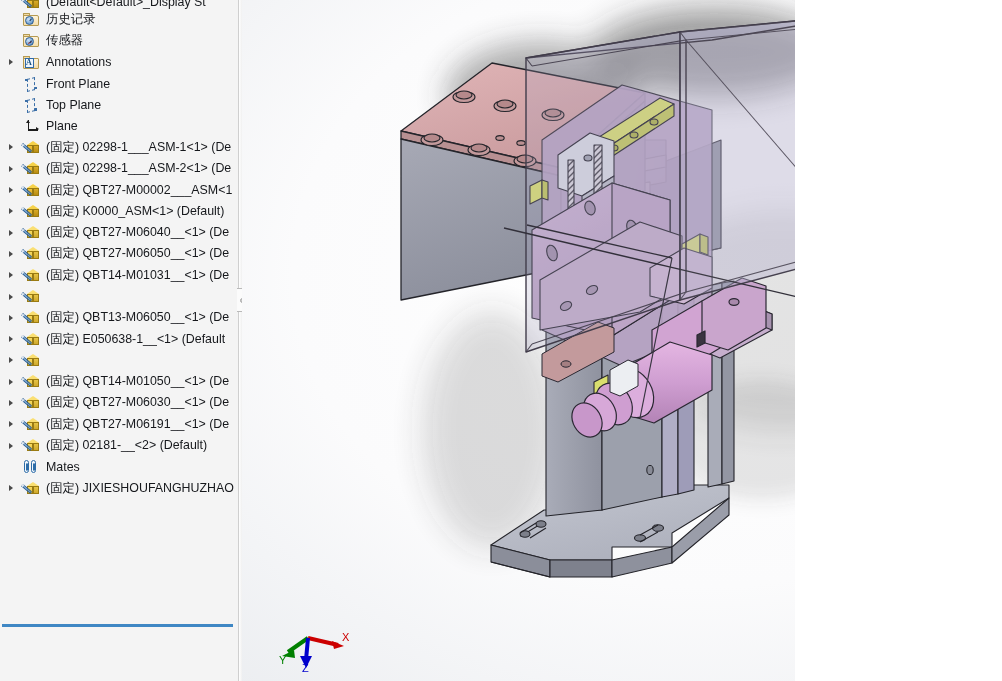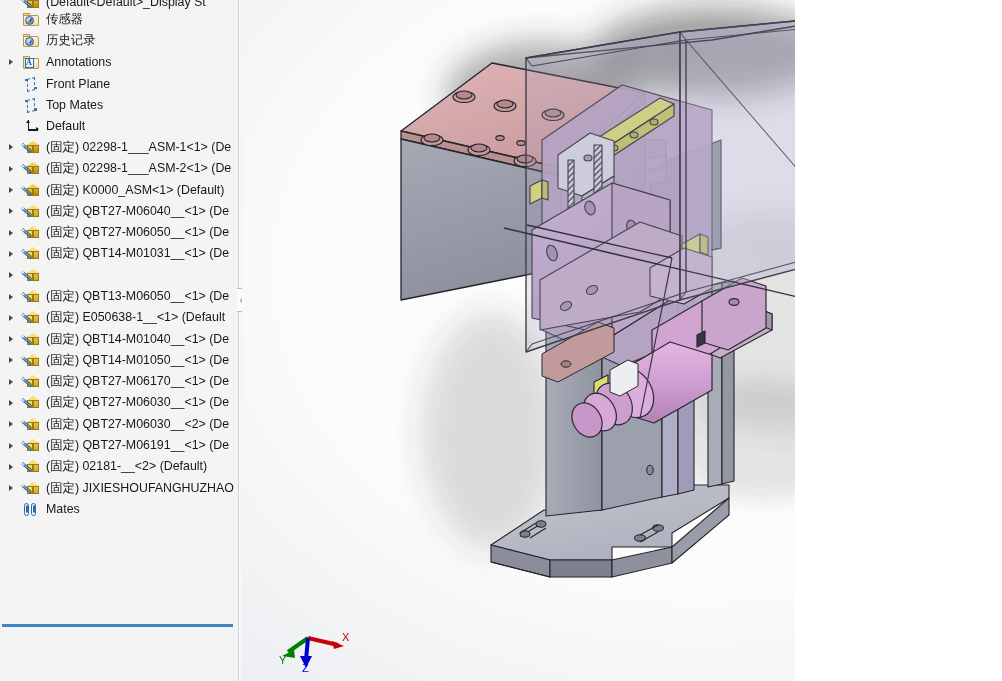--- a/index.html
+++ b/index.html
@@ -271,40 +271,40 @@
               <span class="pen-tip"></span>
             </span>
         </span>
         <span class="lbl">(Default&lt;Default&gt;_Display St</span>
       </div>
 
       <div id="tree-rows" style="position:absolute;left:0;top:9px;width:238px;">
           <div class="tree-row">
             <span class="tw"></span>
             <span class="ico">
+              <span class="ic-folder">
+                <span class="ft"></span>
+                <span class="fb"></span>
+                <span class="glyph"></span>
+              </span>
+            </span>
+            <span class="lbl">历史记录</span>
+          </div>
+          <div class="tree-row">
+            <span class="tw"></span>
+            <span class="ico">
               <span class="ic-folder sensor">
                 <span class="ft"></span>
                 <span class="fb"></span>
                 <span class="glyph"></span>
               </span>
             </span>
             <span class="lbl">传感器</span>
           </div>
           <div class="tree-row">
-            <span class="tw"></span>
-            <span class="ico">
-              <span class="ic-folder">
-                <span class="ft"></span>
-                <span class="fb"></span>
-                <span class="glyph"></span>
-              </span>
-            </span>
-            <span class="lbl">历史记录</span>
-          </div>
-          <div class="tree-row">
             <span class="tw has"></span>
             <span class="ico">
               <span class="ic-anno">
                 <span class="ft"></span>
                 <span class="fb"></span>
                 <span class="letter">A</span>
               </span>
             </span>
             <span class="lbl">Annotations</span>
           </div>
@@ -321,33 +321,33 @@
           </div>
           <div class="tree-row">
             <span class="tw"></span>
             <span class="ico">
               <span class="ic-plane">
                 <span class="p1"></span>
                 <span class="c1"></span>
                 <span class="c2"></span>
               </span>
             </span>
-            <span class="lbl">Top Mates</span>
+            <span class="lbl">Top Plane</span>
           </div>
           <div class="tree-row">
             <span class="tw"></span>
             <span class="ico">
               <span class="ic-origin">
                 <span class="ar1"></span>
                 <span class="ax-v"></span>
                 <span class="ax-h"></span>
                 <span class="ar2"></span>
               </span>
             </span>
-            <span class="lbl">Default</span>
+            <span class="lbl">Plane</span>
           </div>
           <div class="tree-row">
             <span class="tw has"></span>
             <span class="ico">
               <span class="ic-asm">
                 <span class="cube-top"></span>
                 <span class="cube-l"></span>
                 <span class="cube-r"></span>
                 <span class="pen"></span>
                 <span class="pen-tip"></span>
@@ -372,20 +372,33 @@
             <span class="tw has"></span>
             <span class="ico">
               <span class="ic-asm">
                 <span class="cube-top"></span>
                 <span class="cube-l"></span>
                 <span class="cube-r"></span>
                 <span class="pen"></span>
                 <span class="pen-tip"></span>
               </span>
             </span>
+            <span class="lbl">(固定) QBT27-M00002___ASM&lt;1</span>
+          </div>
+          <div class="tree-row">
+            <span class="tw has"></span>
+            <span class="ico">
+              <span class="ic-asm">
+                <span class="cube-top"></span>
+                <span class="cube-l"></span>
+                <span class="cube-r"></span>
+                <span class="pen"></span>
+                <span class="pen-tip"></span>
+              </span>
+            </span>
             <span class="lbl">(固定) K0000_ASM&lt;1&gt; (Default)</span>
           </div>
           <div class="tree-row">
             <span class="tw has"></span>
             <span class="ico">
               <span class="ic-asm part">
                 <span class="cube-top"></span>
                 <span class="cube-l"></span>
                 <span class="cube-r"></span>
                 <span class="pen"></span>
@@ -462,21 +475,20 @@
             <span class="tw has"></span>
             <span class="ico">
               <span class="ic-asm part">
                 <span class="cube-top"></span>
                 <span class="cube-l"></span>
                 <span class="cube-r"></span>
                 <span class="pen"></span>
                 <span class="pen-tip"></span>
               </span>
             </span>
-            <span class="lbl">(固定) QBT14-M01040__&lt;1&gt;  (De</span>
           </div>
           <div class="tree-row">
             <span class="tw has"></span>
             <span class="ico">
               <span class="ic-asm part">
                 <span class="cube-top"></span>
                 <span class="cube-l"></span>
                 <span class="cube-r"></span>
                 <span class="pen"></span>
                 <span class="pen-tip"></span>
@@ -488,96 +500,70 @@
             <span class="tw has"></span>
             <span class="ico">
               <span class="ic-asm part">
                 <span class="cube-top"></span>
                 <span class="cube-l"></span>
                 <span class="cube-r"></span>
                 <span class="pen"></span>
                 <span class="pen-tip"></span>
               </span>
             </span>
-            <span class="lbl">(固定) QBT27-M06170__&lt;1&gt;  (De</span>
-          </div>
-          <div class="tree-row">
-            <span class="tw has"></span>
-            <span class="ico">
-              <span class="ic-asm part">
-                <span class="cube-top"></span>
-                <span class="cube-l"></span>
-                <span class="cube-r"></span>
-                <span class="pen"></span>
-                <span class="pen-tip"></span>
-              </span>
-            </span>
             <span class="lbl">(固定) QBT27-M06030__&lt;1&gt;  (De</span>
           </div>
           <div class="tree-row">
             <span class="tw has"></span>
             <span class="ico">
               <span class="ic-asm part">
                 <span class="cube-top"></span>
                 <span class="cube-l"></span>
                 <span class="cube-r"></span>
                 <span class="pen"></span>
                 <span class="pen-tip"></span>
               </span>
             </span>
-            <span class="lbl">(固定) QBT27-M06030__&lt;2&gt;  (De</span>
-          </div>
-          <div class="tree-row">
-            <span class="tw has"></span>
-            <span class="ico">
-              <span class="ic-asm part">
-                <span class="cube-top"></span>
-                <span class="cube-l"></span>
-                <span class="cube-r"></span>
-                <span class="pen"></span>
-                <span class="pen-tip"></span>
-              </span>
-            </span>
             <span class="lbl">(固定) QBT27-M06191__&lt;1&gt;  (De</span>
           </div>
           <div class="tree-row">
             <span class="tw has"></span>
             <span class="ico">
               <span class="ic-asm part">
                 <span class="cube-top"></span>
                 <span class="cube-l"></span>
                 <span class="cube-r"></span>
                 <span class="pen"></span>
                 <span class="pen-tip"></span>
               </span>
             </span>
             <span class="lbl">(固定) 02181-__&lt;2&gt; (Default)</span>
-          </div>
-          <div class="tree-row">
-            <span class="tw has"></span>
-            <span class="ico">
-              <span class="ic-asm part">
-                <span class="cube-top"></span>
-                <span class="cube-l"></span>
-                <span class="cube-r"></span>
-                <span class="pen"></span>
-                <span class="pen-tip"></span>
-              </span>
-            </span>
-            <span class="lbl">(固定) JIXIESHOUFANGHUZHAO</span>
           </div>
           <div class="tree-row">
             <span class="tw"></span>
             <span class="ico">
               <span class="ic-mates">
                 <span class="clip c-a"></span>
                 <span class="clip c-b"></span>
               </span>
             </span>
             <span class="lbl">Mates</span>
+          </div>
+          <div class="tree-row">
+            <span class="tw has"></span>
+            <span class="ico">
+              <span class="ic-asm part">
+                <span class="cube-top"></span>
+                <span class="cube-l"></span>
+                <span class="cube-r"></span>
+                <span class="pen"></span>
+                <span class="pen-tip"></span>
+              </span>
+            </span>
+            <span class="lbl">(固定) JIXIESHOUFANGHUZHAO</span>
           </div>
         </div>
 
       <div id="rollback-bar"></div>
     </div>
   </div>
 
   <div id="splitter"></div>
   <div id="splitter-handle">
     <span class="bracket"></span>

